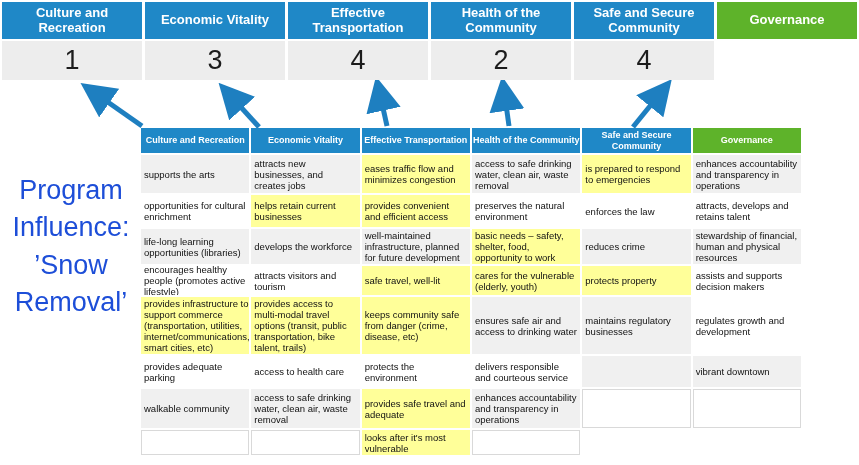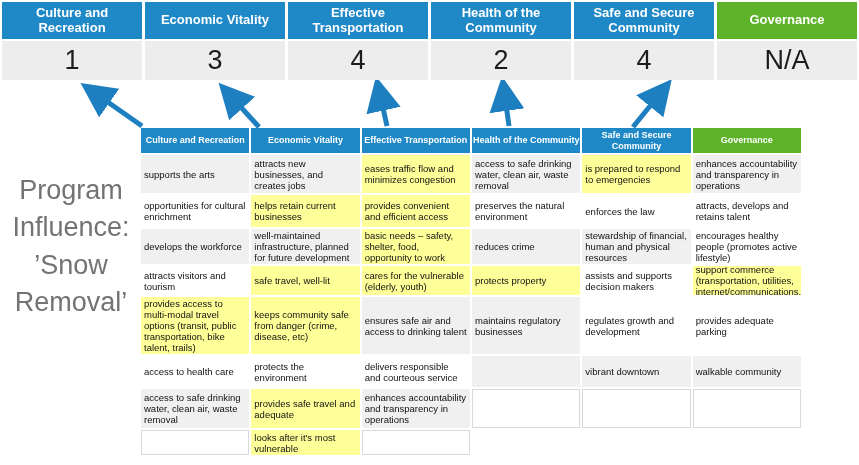--- a/index.html
+++ b/index.html
@@ -16,21 +16,21 @@
   #val-row{top:41px;}
   .cat-box{height:37px;display:flex;align-items:center;justify-content:center;
            text-align:center;color:#fff;font-weight:bold;font-size:13px;line-height:1.12;
            padding:0 8px;}
   .cat-box.blue{background:var(--blue);}
   .cat-box.green{background:var(--green);}
   .val-cell{height:39px;background:var(--valbg);display:flex;align-items:center;
             justify-content:center;font-size:27px;color:#1c1c1c;}
   #arrows{position:absolute;left:0;top:80px;}
   .title{position:absolute;left:0;top:172px;width:142px;text-align:center;
-         font-size:27px;line-height:1.38;color:#737373;}
+         font-size:27px;line-height:1.38;color:#1d4ed8;}
   .matrix{position:absolute;left:141px;top:128px;width:660px;display:grid;
           grid-template-columns:repeat(6,1fr);
           grid-template-rows:25px 38px 32px 35px 29px 57px 31px 39px 25px;
           gap:2px;background:#fff;}
   .th{display:flex;align-items:center;justify-content:center;text-align:center;
       color:#fff;font-weight:bold;font-size:9px;line-height:11px;
       white-space:nowrap;overflow:hidden;}
   .th.wrap2{white-space:normal;padding:0 10px;}
   .th.blue{background:var(--blue);}
   .th.green{background:var(--green);}
@@ -50,21 +50,20 @@
     <div class="cat-box blue">Health of the Community</div>
     <div class="cat-box blue">Safe and Secure Community</div>
     <div class="cat-box green">Governance</div>
   </div>
 <div class="topgrid" id="val-row">
     <div class="val-cell">1</div>
     <div class="val-cell">3</div>
     <div class="val-cell">4</div>
     <div class="val-cell">2</div>
     <div class="val-cell">4</div>
-    <div class="val-cell">N/A</div>
   </div>
 
 <svg id="arrows" width="859" height="52" viewBox="0 0 859 52">
   <defs>
     <marker id="ah" markerWidth="7" markerHeight="7" refX="4.2" refY="3.5" orient="auto">
       <path class="arrow-head" d="M0,0 L7,3.5 L0,7 z" fill="#1E7FC0"></path>
     </marker>
   </defs>
   <path class="arrow-line" d="M142,46 L92,11" stroke="#1E7FC0" stroke-width="5" fill="none" marker-end="url(#ah)"></path>
   <path class="arrow-line" d="M259,47 L228,13" stroke="#1E7FC0" stroke-width="5" fill="none" marker-end="url(#ah)"></path>
@@ -87,35 +86,36 @@
     <div class="td hl">eases traffic flow and minimizes congestion</div>
     <div class="td band">access to safe drinking water, clean air, waste removal</div>
     <div class="td hl">is prepared to respond to emergencies</div>
     <div class="td band">enhances accountability and transparency in operations</div>
     <div class="td">opportunities for cultural enrichment</div>
     <div class="td hl">helps retain current businesses</div>
     <div class="td hl">provides convenient and efficient access</div>
     <div class="td">preserves the natural environment</div>
     <div class="td">enforces the law</div>
     <div class="td">attracts, develops and retains talent</div>
+    <div class="td band">life-long learning opportunities (libraries)</div>
     <div class="td band">develops the workforce</div>
     <div class="td band">well-maintained infrastructure, planned for future development</div>
     <div class="td hl">basic needs – safety, shelter, food, opportunity to work</div>
     <div class="td band">reduces crime</div>
     <div class="td band">stewardship of financial, human and physical resources</div>
     <div class="td">encourages healthy people (promotes active lifestyle)</div>
     <div class="td">attracts visitors and tourism</div>
     <div class="td hl">safe travel, well-lit</div>
     <div class="td hl">cares for the vulnerable (elderly, youth)</div>
     <div class="td hl">protects property</div>
     <div class="td">assists and supports decision makers</div>
     <div class="td hl">provides infrastructure to support commerce (transportation, utilities, internet/communications, smart cities, etc)</div>
     <div class="td hl">provides access to multi-modal travel options (transit, public transportation, bike talent, trails)</div>
     <div class="td hl">keeps community safe from danger (crime, disease, etc)</div>
-    <div class="td band">ensures safe air and access to drinking talent</div>
+    <div class="td band">ensures safe air and access to drinking water</div>
     <div class="td band">maintains regulatory businesses</div>
     <div class="td">regulates growth and development</div>
     <div class="td">provides adequate parking</div>
     <div class="td">access to health care</div>
     <div class="td">protects the environment</div>
     <div class="td">delivers responsible and courteous service</div>
     <div class="td band"></div>
     <div class="td band">vibrant downtown</div>
     <div class="td band">walkable community</div>
     <div class="td band">access to safe drinking water, clean air, waste removal</div>

